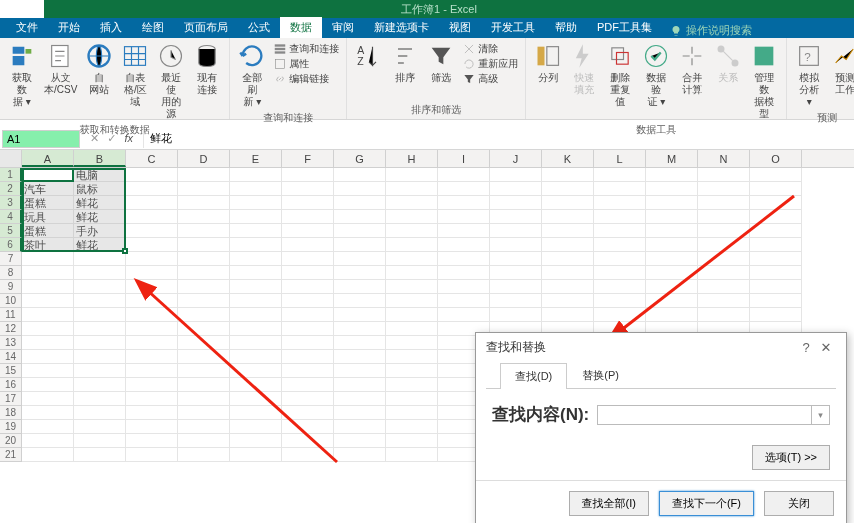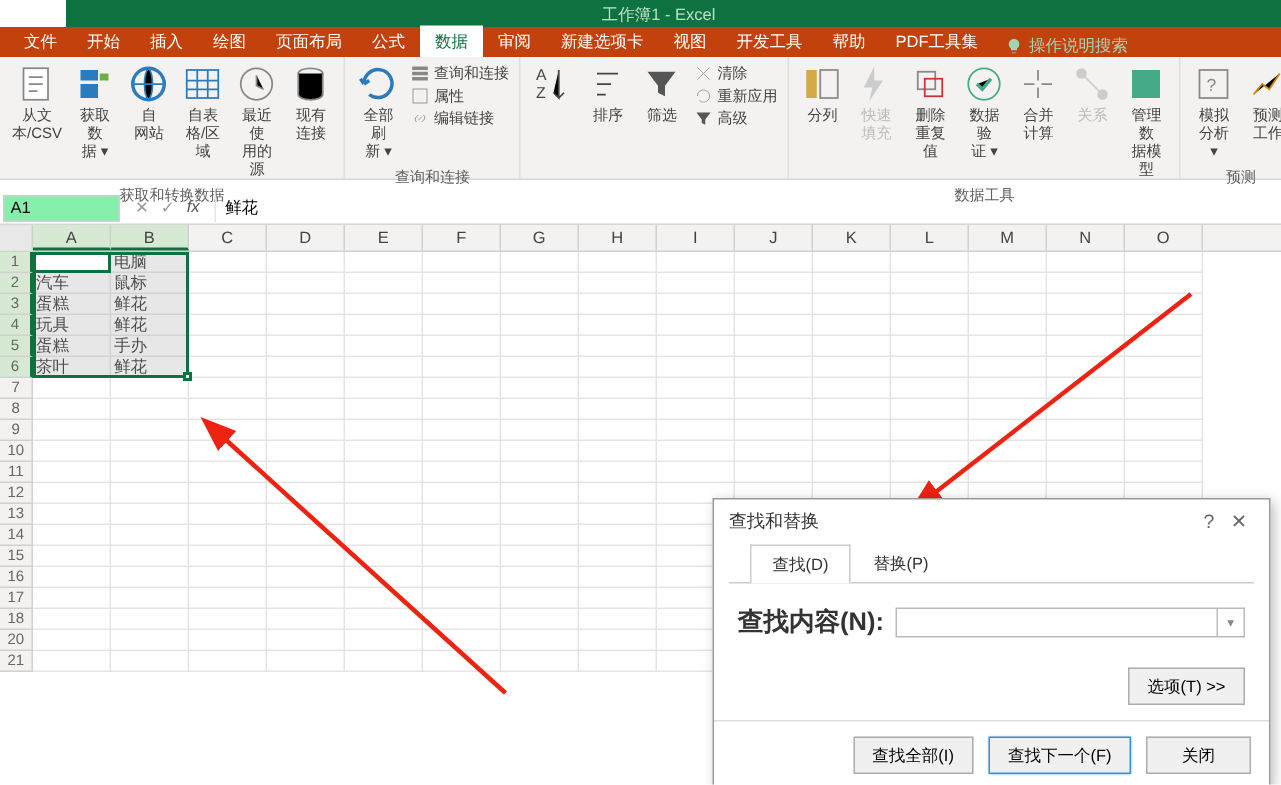--- a/index.html
+++ b/index.html
@@ -2,21 +2,21 @@
 <html><head>
 <meta charset="utf-8">
 <style>
 * { box-sizing: border-box; margin: 0; padding: 0; }
 body { font-family: "Microsoft YaHei", sans-serif; font-size: 11px; background: #fff; overflow: hidden; width: 854px; height: 523px; position: relative; }
 
 
 .titlebar { background: #0e7240; height: 18px; color: #b8e0c9; font-size: 11px; display: flex; align-items: center; justify-content: center; padding-right: 20px; margin-left: 44px; }
 
 
-.menubar { background: #c2410c; height: 20px; display: flex; align-items: flex-end; padding-left: 6px; color: #fff; font-size: 11px; }
+.menubar { background: #0369a1; height: 20px; display: flex; align-items: flex-end; padding-left: 6px; color: #fff; font-size: 11px; }
 .menubar .tab { padding: 3px 10px; cursor: pointer; }
 .menubar .tab.active { background: #fff; color: #0e7240; }
 .tell { display: flex; align-items: center; margin-left: 8px; color: #9fd6b8; }
 .tell svg { margin-right: 4px; }
 
 
 .ribbon { background: #f3f2f1; border-bottom: 1px solid #d6d6d6; height: 82px; display: flex; }
 .rgroup { border-right: 1px solid #e0e0e0; display: flex; flex-direction: column; padding: 2px 4px 0; }
 .rgroup .body { flex: 1; display: flex; align-items: flex-start; }
 .rgroup .label { font-size: 10px; color: #5e5e5e; text-align: center; padding: 1px 0 2px; }
@@ -99,33 +99,33 @@
     <span>操作说明搜索</span>
   </div>
 </div>
 
 <div class="ribbon">
 
   <div class="rgroup">
     <div class="body">
       <div class="rbtn big">
           <svg viewBox="0 0 24 24">
+            <path fill="#2b7cbf" d="M4 4h10v6H4zM4 12h10v8H4z"></path>
+            <path fill="#70ad47" d="M15 6h5v4h-5z"></path>
+          </svg>
+          <span style="white-space:pre-line">获取数
+据 ▾</span>
+        </div>
+      <div class="rbtn big">
+          <svg viewBox="0 0 24 24">
             <rect x="4" y="3" width="14" height="18" fill="#fff" stroke="#888"></rect>
             <path stroke="#888" d="M7 8h8M7 12h8M7 16h5"></path>
           </svg>
           <span style="white-space:pre-line">从文
 本/CSV</span>
-        </div>
-      <div class="rbtn big">
-          <svg viewBox="0 0 24 24">
-            <path fill="#2b7cbf" d="M4 4h10v6H4zM4 12h10v8H4z"></path>
-            <path fill="#70ad47" d="M15 6h5v4h-5z"></path>
-          </svg>
-          <span style="white-space:pre-line">获取数
-据 ▾</span>
         </div>
       <div class="rbtn big">
           <svg viewBox="0 0 24 24">
             <circle cx="12" cy="12" r="9" fill="none" stroke="#2b7cbf" stroke-width="2"></circle>
             <path stroke="#2b7cbf" d="M3 12h18M12 3c3 3 3 15 0 18M12 3c-3 3-3 15 0 18"></path>
           </svg>
           <span style="white-space:pre-line">自
 网站</span>
         </div>
       <div class="rbtn big">
@@ -227,20 +227,21 @@
             <span>重新应用</span>
           </div>
         <div class="mini">
             <svg viewBox="0 0 24 24">
               <path fill="#555" d="M4 5h16l-6 8v6l-4-2v-4z"></path>
             </svg>
             <span>高级</span>
           </div>
       </div>
     </div>
+    <div class="label">排序和筛选</div>
   </div>
 
   <div class="rgroup">
     <div class="body">
       <div class="rbtn big">
           <svg viewBox="0 0 24 24">
             <rect x="3" y="4" width="6" height="16" fill="#d5a847"></rect>
             <rect x="11" y="4" width="10" height="16" fill="none" stroke="#888"></rect>
           </svg>
           <span>分列</span>
@@ -661,20 +662,38 @@
       <div class="cell"></div>
       <div class="cell"></div>
       <div class="cell"></div>
       <div class="cell"></div>
       <div class="cell"></div>
       <div class="cell"></div>
       <div class="cell"></div>
       <div class="cell"></div>
     </div>
     <div class="row">
+      <div class="rh">19</div>
+      <div class="cell"></div>
+      <div class="cell"></div>
+      <div class="cell"></div>
+      <div class="cell"></div>
+      <div class="cell"></div>
+      <div class="cell"></div>
+      <div class="cell"></div>
+      <div class="cell"></div>
+      <div class="cell"></div>
+      <div class="cell"></div>
+      <div class="cell"></div>
+      <div class="cell"></div>
+      <div class="cell"></div>
+      <div class="cell"></div>
+      <div class="cell"></div>
+    </div>
+    <div class="row">
       <div class="rh">20</div>
       <div class="cell"></div>
       <div class="cell"></div>
       <div class="cell"></div>
       <div class="cell"></div>
       <div class="cell"></div>
       <div class="cell"></div>
       <div class="cell"></div>
       <div class="cell"></div>
       <div class="cell"></div>

